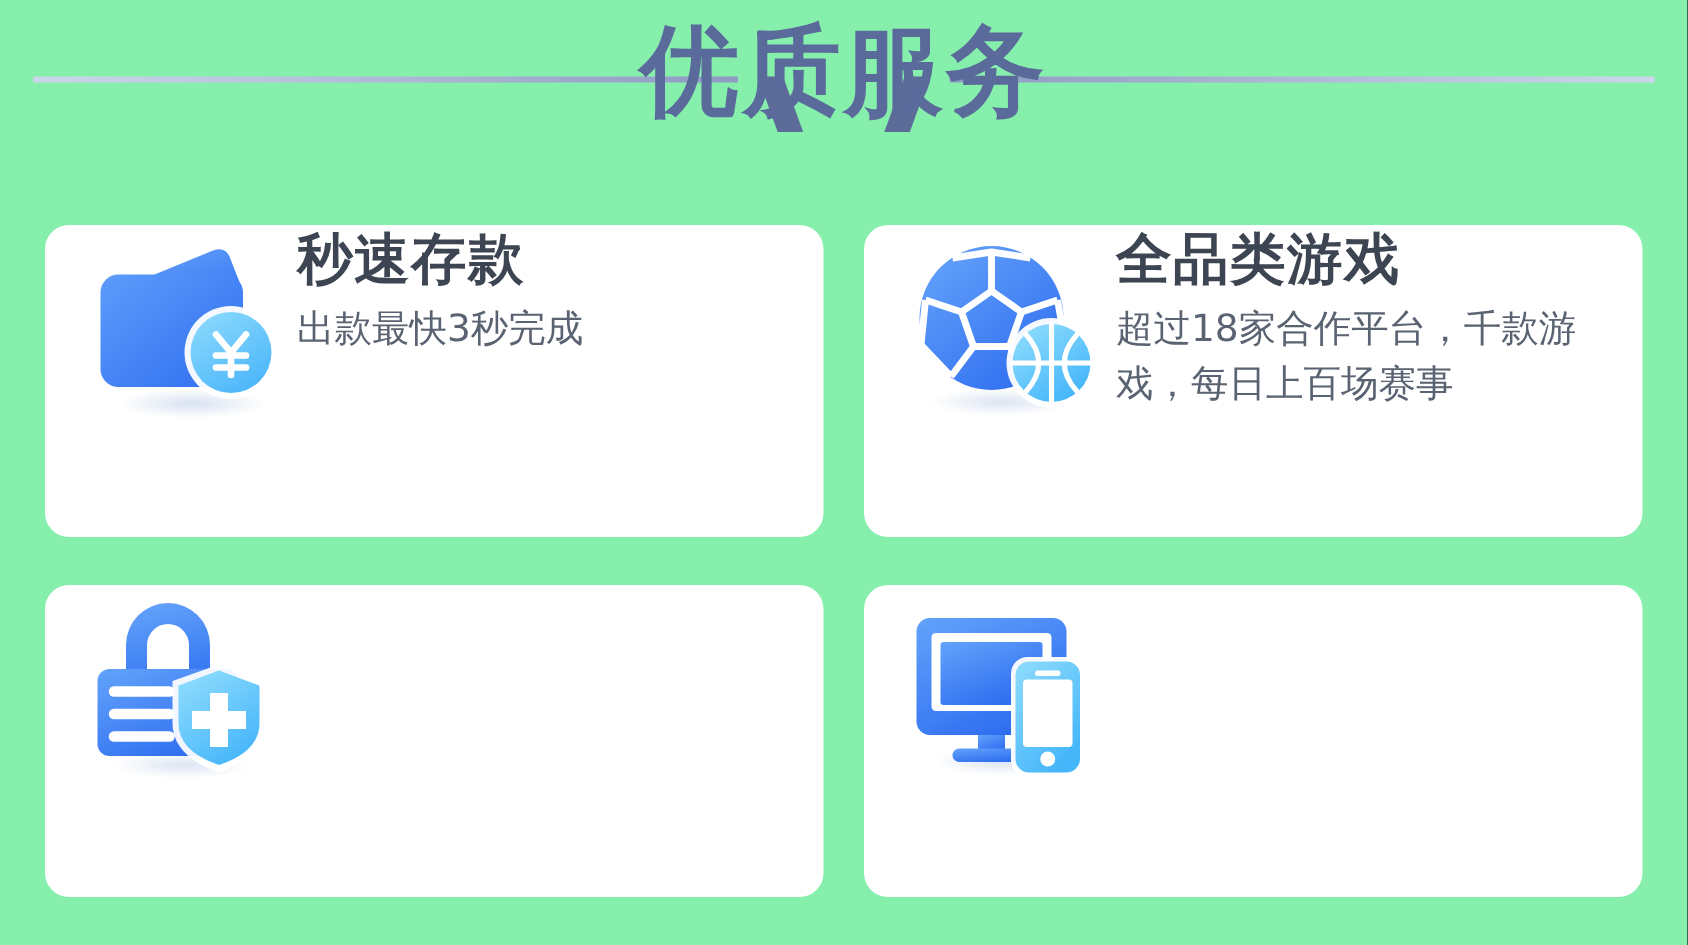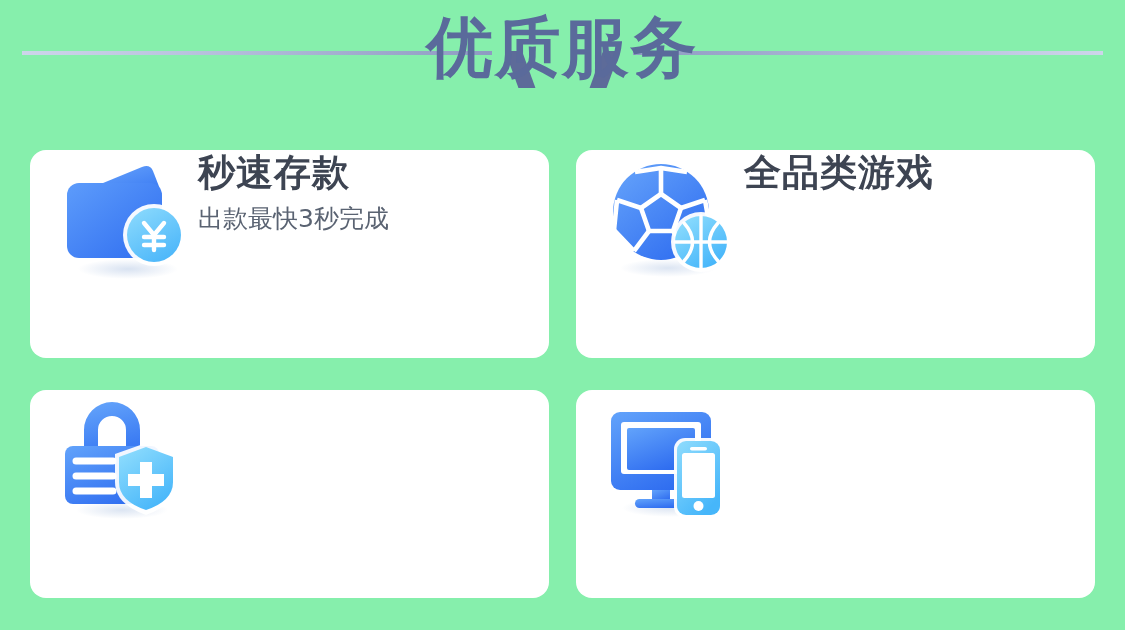--- a/index.html
+++ b/index.html
@@ -255,20 +255,21 @@
           <g fill="none" stroke="#ffffff" stroke-width="3.4" stroke-linecap="round">
             <path d="M99 66 V118"></path>
             <path d="M73 92 H125"></path>
             <path d="M82 73 Q99 92 82 111"></path>
             <path d="M116 73 Q99 92 116 111"></path>
           </g>
         </svg>
       </div>
       <div class="card-text">
         <div class="card-title">全品类游戏</div>
+        <div class="card-desc">超过18家合作平台，千款游戏，每日上百场赛事</div>
       </div>
     </div>
 
     <div class="card">
       <div class="card-icon">
         <svg viewBox="0 0 136 136" xmlns="http://www.w3.org/2000/svg">
           <defs>
             <linearGradient id="lg" x1="0" y1="0" x2="0.7" y2="1">
               <stop offset="0%" stop-color="#62a3fb"></stop>
                 <stop offset="100%" stop-color="#2f6df0"></stop>

